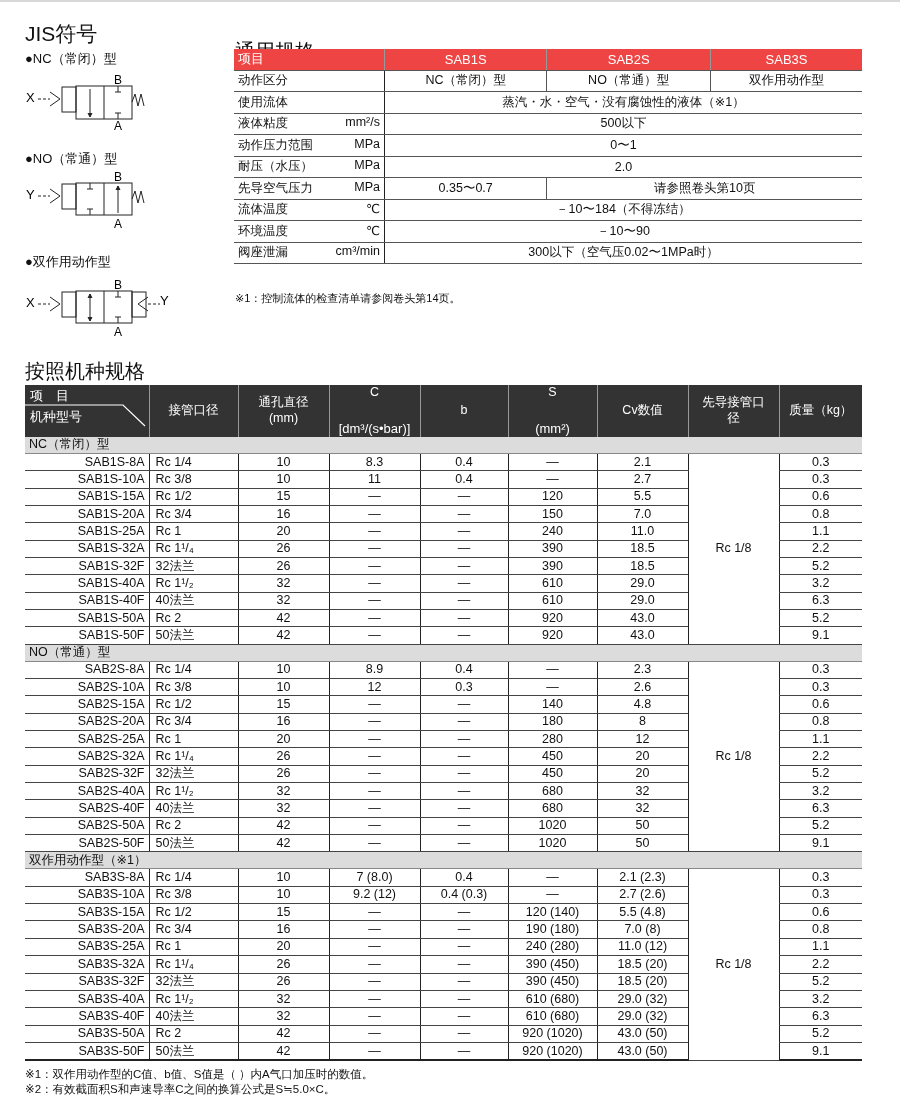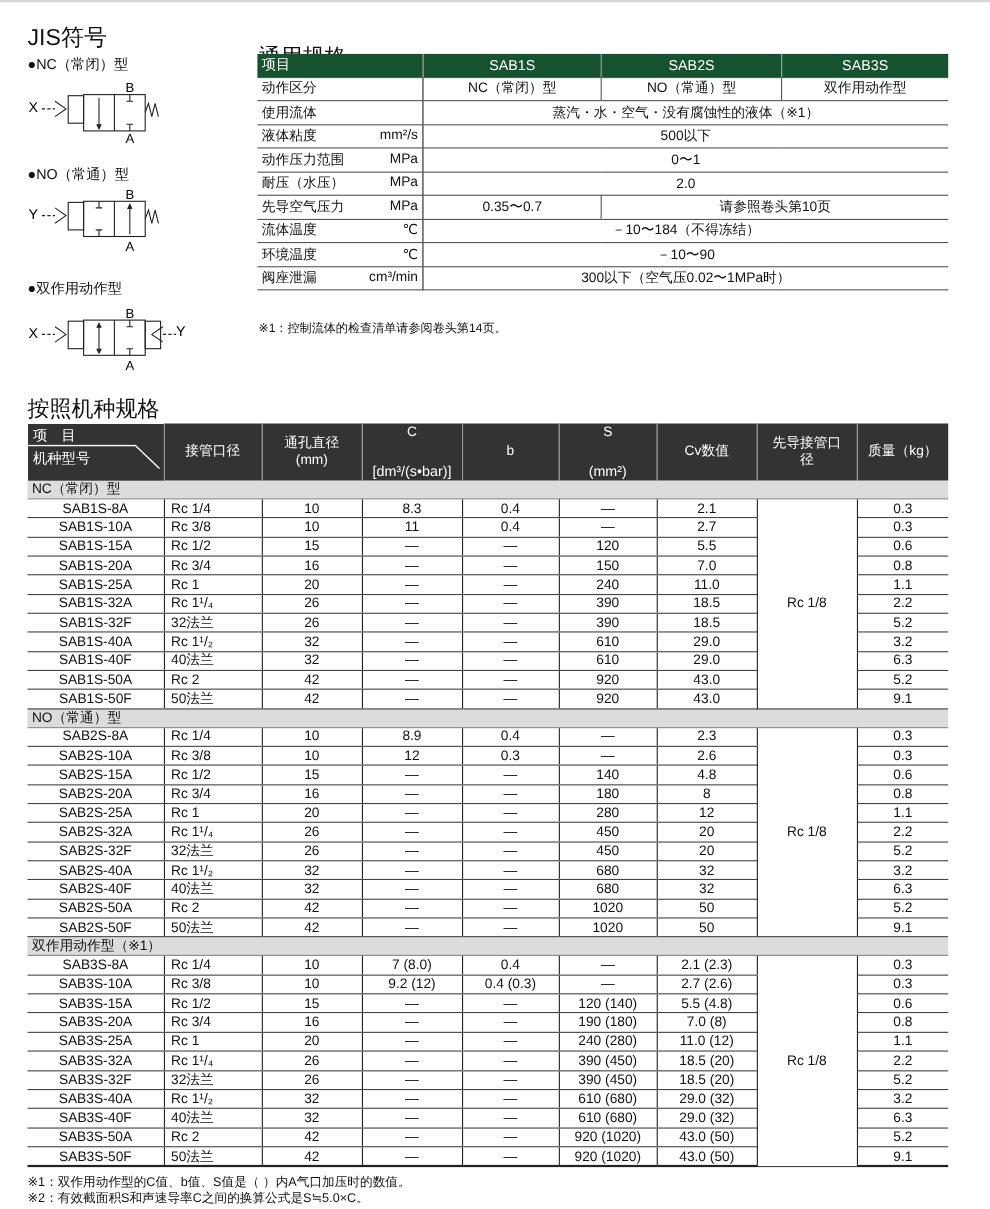--- a/index.html
+++ b/index.html
@@ -10,37 +10,37 @@
   
   .jis-title { position:absolute; left:25px; top:20px; font-size:21px; }
   .jis-sub { position:absolute; left:25px; font-size:13px; }
   .jis-sym { position:absolute; left:20px; }
 
   
   .gen-title { position:absolute; left:235px; top:38px; font-size:20px; }
   table { border-collapse:collapse; }
   .gen { position:absolute; left:234px; top:49px; width:628px; font-size:12.5px; }
   .gen td, .gen th { height:20.5px; padding:0 4px; border-bottom:1.5px solid #555; }
-  .gen th { background:#14532d; color:#fff; font-weight:normal; font-size:13px;margin-top:16px; }
+  .gen th { background:#ef4444; color:#fff; font-weight:normal; font-size:13px;margin-top:16px; }
   .gen th.first { text-align:left; }
   .gen th + th { border-left:1px solid #999; }
   .gen td.lab { width:142px; border-right:1.5px solid #222; text-align:left; }
   .gen td.lab .u { float:right; }
   .gen td.v { text-align:center; border-left:1px solid #555; }
   .gen tr.last td { border-bottom:2px solid #222; }
   .gen-note { position:absolute; left:235px; top:291px; font-size:11px; }
 
   
   .mod-title { position:absolute; left:25px; top:358px; font-size:20px; }
   .mod { position:absolute; left:25px; top:385px; width:837px; font-size:12.5px; }
   .mod th { background:#333; color:#fff; font-weight:normal; height:42px; border-left:1px solid #999; line-height:1.25; padding:0; }
   .mod th.c0 { border-left:none; text-align:left; position:relative; }
   .mod td { height:16.35px; padding:0 4px; border-bottom:1.2px solid #444; text-align:center; line-height:15px; }
   .mod td + td { border-left:1.2px solid #222; }
-  .mod td.model { text-align:center; }
+  .mod td.model { text-align:right; }
   .mod td.port { text-align:left; padding-left:6px; }
   .mod tr.grp td { background:#dcdcdc; text-align:left; border-bottom:1px solid #888; height:16px; }
   .mod tr.lastrow td { border-bottom:2px solid #222; }
   .mod td.pilot { vertical-align:middle; }
   .smallu { font-size:13px;margin-top:20px; }
   .fn { position:absolute; left:25px; font-size:11.5px; }
 </style>
 </head>
 <body>
 

